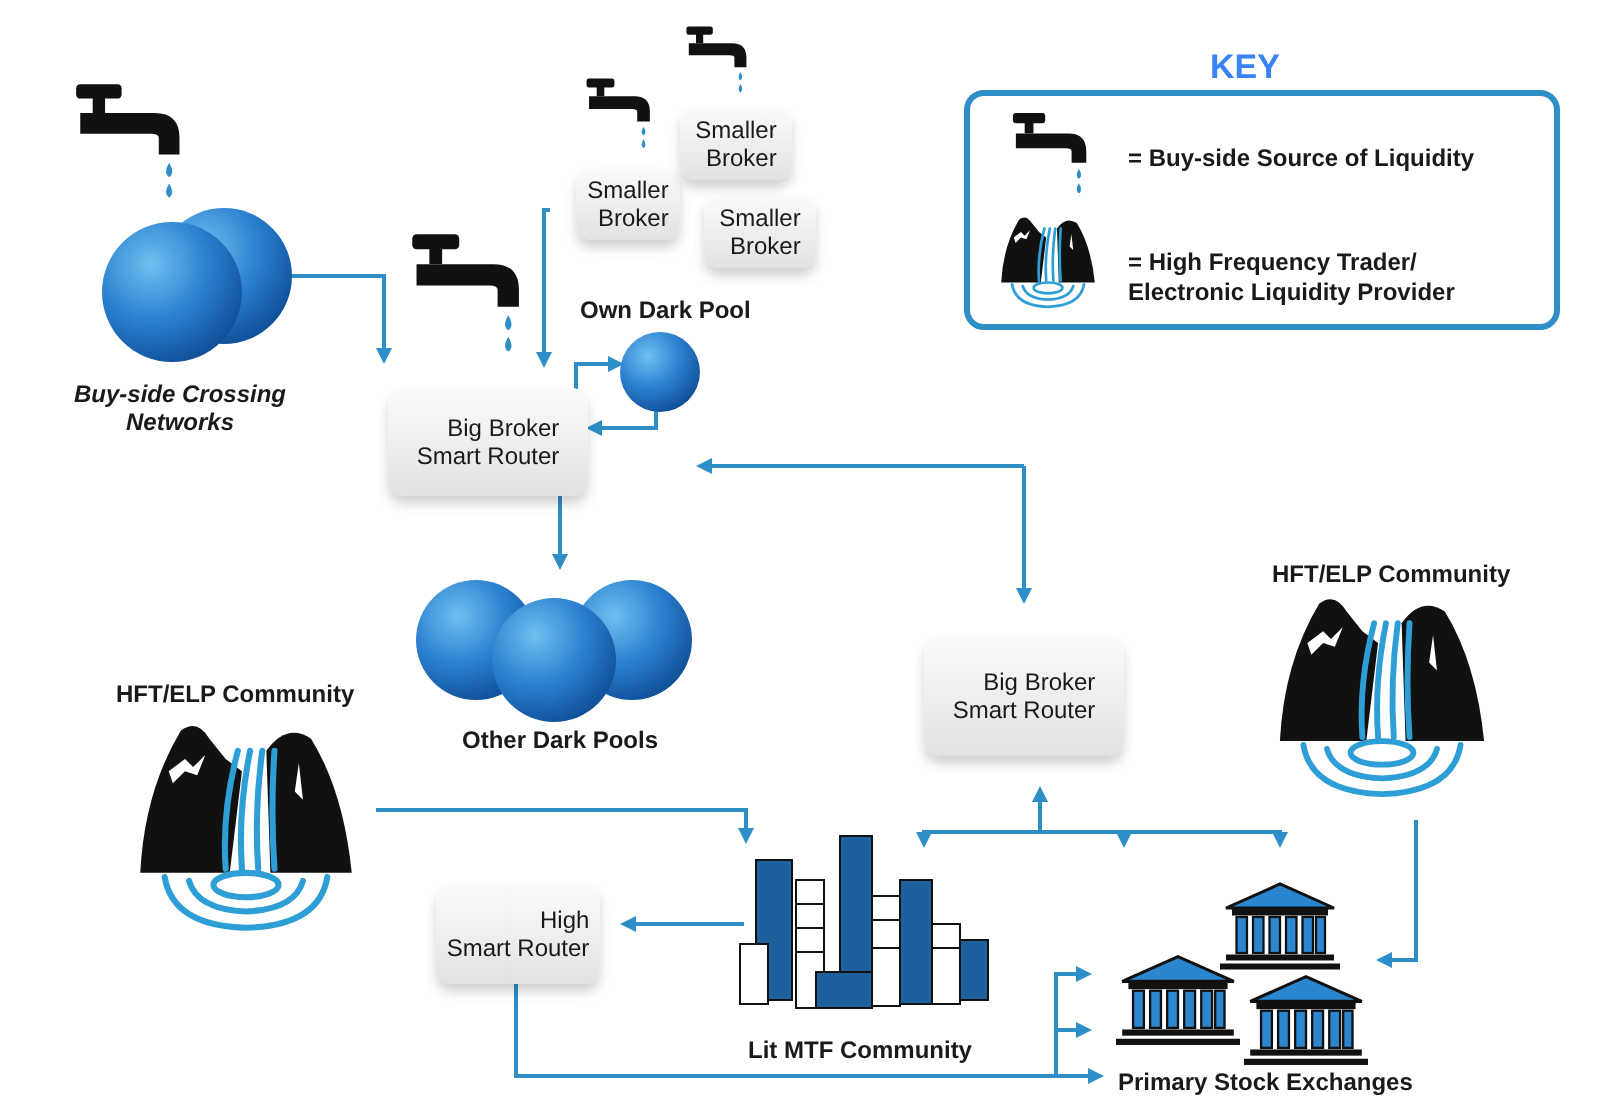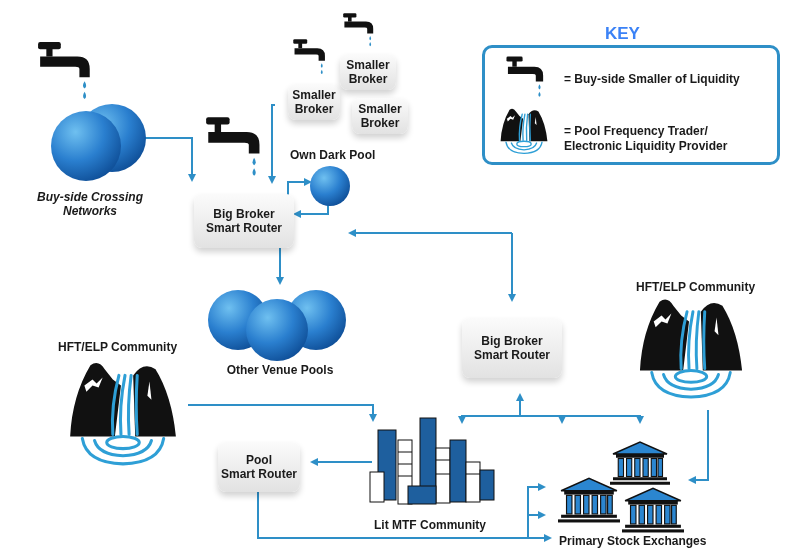--- a/index.html
+++ b/index.html
@@ -1,18 +1,18 @@
 <!DOCTYPE html>
 <html><head>
 <meta charset="utf-8">
 <style>
   html,body{margin:0;padding:0;background:#fff;}
   body{width:800px;height:557px;position:relative;overflow:hidden;font-family:"Liberation Sans",sans-serif;}
   .lbl{position:absolute;font-weight:bold;font-size:12px;color:#1a1a1a;text-align:center;line-height:14px;white-space:nowrap;}
-  .box{position:absolute;background:linear-gradient(#fbfbfb,#e2e2e2);border-radius:8px;box-shadow:0 4px 6px rgba(0,0,0,0.18);display:flex;align-items:center;justify-content:center;text-align:center;font-weight:bold;font-size:12px;line-height:14px;color:#1a1a1a;}
+  .box{position:absolute;background:linear-gradient(#fbfbfb,#e2e2e2);border-radius:8px;box-shadow:0 4px 6px rgba(0,0,0,0.18);display:flex;align-items:center;justify-content:center;text-align:right;font-weight:normal;font-size:12px;line-height:14px;color:#1a1a1a;}
   .box span{display:block;}
   .key-title{position:absolute;left:605px;top:24px;font-size:17px;font-weight:bold;color:#3b82f6;}
   .key-box{position:absolute;left:482px;top:45px;width:298px;height:120px;border:3px solid #2e8fc7;border-radius:10px;box-sizing:border-box;}
   .key-text{position:absolute;font-weight:bold;font-size:12px;color:#1a1a1a;line-height:15px;}
   svg.layer{position:absolute;left:0;top:0;}
 </style>
 </head>
 <body>
 
 <svg class="layer" width="800" height="557" viewBox="0 0 800 557">
@@ -124,22 +124,22 @@
     </g>
   </g>
 
   <use href="#bank" x="610" y="440" width="60" height="46"></use>
   <use href="#bank" x="558" y="476" width="62" height="48"></use>
   <use href="#bank" x="622" y="486" width="62" height="48"></use>
 </svg>
 
 <div class="key-title">KEY</div>
 <div class="key-box"></div>
-<div class="key-text" style="left:564px;top:72px;">= Buy-side Smaller of Liquidity</div>
-<div class="key-text" style="left:564px;top:124px;">= Pool Frequency Trader/</div>
+<div class="key-text" style="left:564px;top:72px;">= Buy-side Source of Liquidity</div>
+<div class="key-text" style="left:564px;top:124px;">= High Frequency Trader/</div>
 <div class="key-text" style="left:564px;top:139px;">Electronic Liquidity Provider</div>
 
 <div class="lbl" style="left:30px;top:190px;width:120px;font-style:italic;">
   <span>Buy-side Crossing</span><br>
   <span>Networks</span>
 </div>
 
 <div class="box" style="left:288px;top:84px;width:52px;height:36px;">
   <div>
       <span>Smaller</span>
@@ -161,33 +161,33 @@
 
 <div class="lbl" style="left:290px;top:148px;">Own Dark Pool</div>
 
 <div class="box" style="left:194px;top:194px;width:100px;height:54px;">
   <div>
       <span>Big Broker</span>
       <span>Smart Router</span>
     </div>
 </div>
 
-<div class="lbl" style="left:220px;top:363px;width:120px;">Other Venue Pools</div>
+<div class="lbl" style="left:220px;top:363px;width:120px;">Other Dark Pools</div>
 
 <div class="box" style="left:462px;top:318px;width:100px;height:60px;">
   <div>
       <span>Big Broker</span>
       <span>Smart Router</span>
     </div>
 </div>
 
 <div class="lbl" style="left:58px;top:340px;">HFT/ELP Community</div>
 <div class="lbl" style="left:636px;top:280px;">HFT/ELP Community</div>
 
 <div class="box" style="left:218px;top:442px;width:82px;height:50px;">
   <div>
-      <span>Pool</span>
+      <span>High</span>
       <span>Smart Router</span>
     </div>
 </div>
 
 <div class="lbl" style="left:365px;top:518px;width:130px;">Lit MTF Community</div>
 <div class="lbl" style="left:559px;top:534px;">Primary Stock Exchanges</div>
 
 </body></html>

